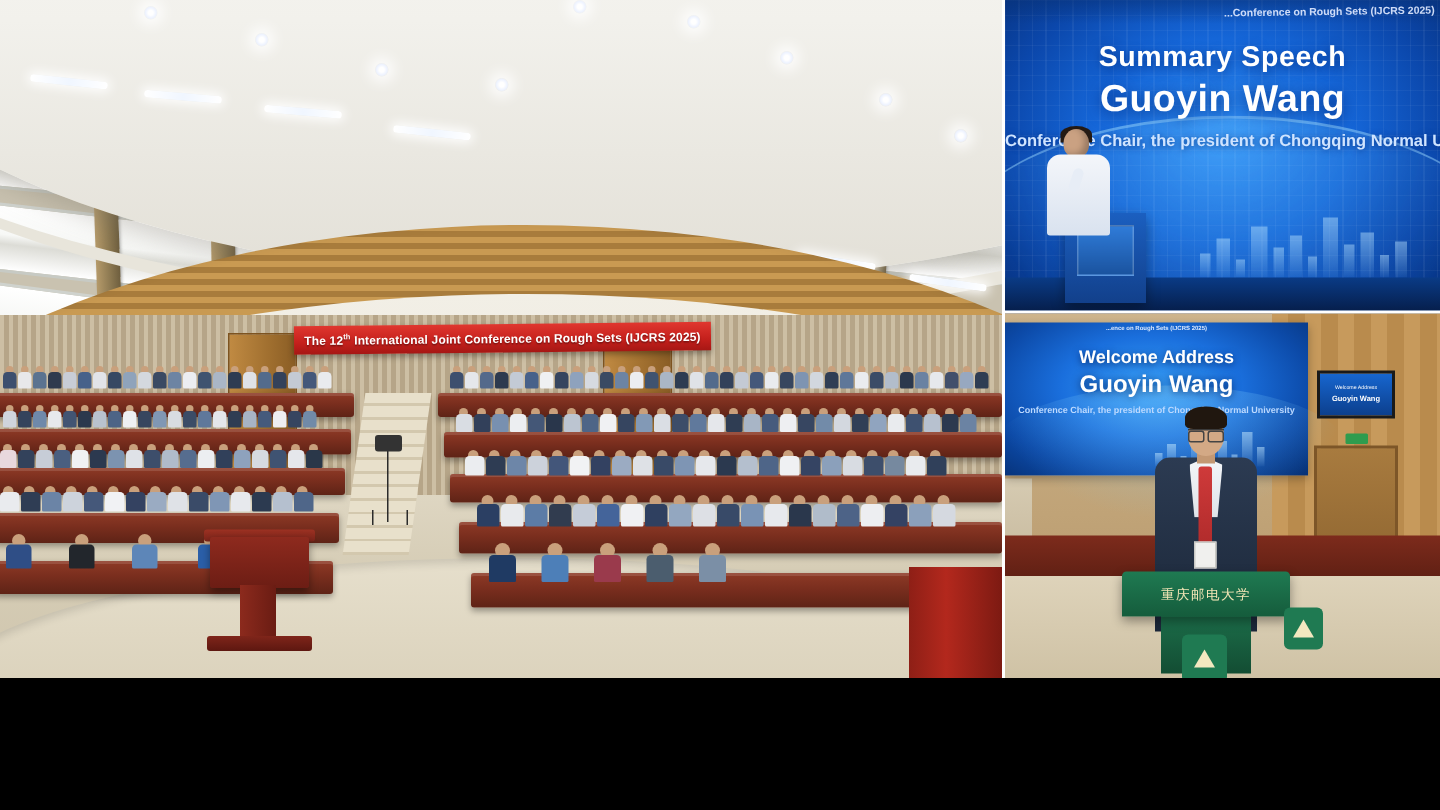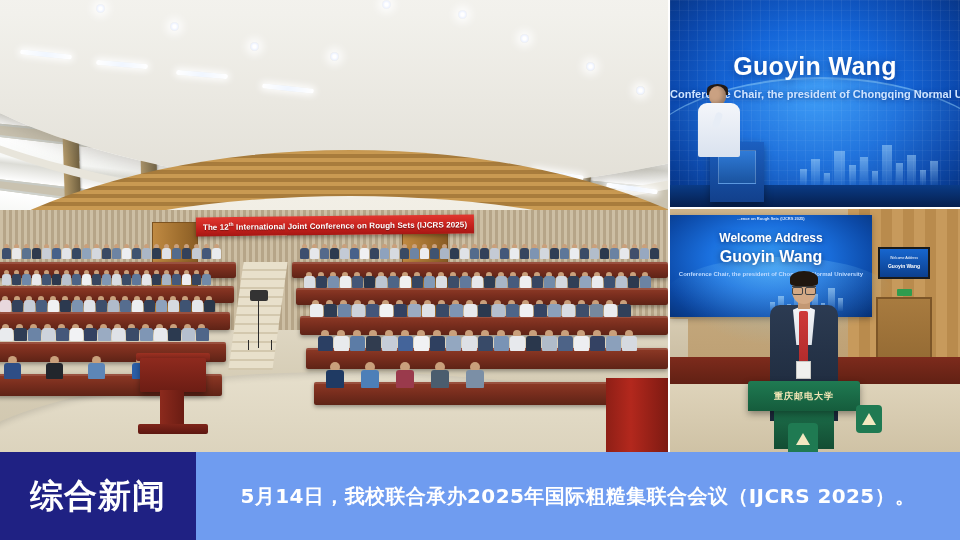--- a/index.html
+++ b/index.html
@@ -338,21 +338,21 @@
   .br-person .badge{
     position:absolute; left:30px; top:90px; width:15px; height:18px; background:#f0f0ee; border:1px solid #c9c9c5;
   }
   .br-podium{
     position:absolute; left:78px; top:172px; width:112px; height:30px;
     background:linear-gradient(180deg,#1f7a52,#155c3c);
     border-radius:3px 3px 0 0; box-shadow:0 3px 7px rgba(0,0,0,.38);
   }
   .br-podium .cn{
     position:absolute; inset:0; display:flex; align-items:center; justify-content:center;
-    color:#f3e6b6; font-size:9px; font-weight:bold; letter-spacing:1px;
+    color:#f3e6b6; font-size:9px; font-weight:normal; letter-spacing:1px;
   }
   .br-podium-stem{
     position:absolute; left:104px; top:200px; width:60px; height:40px;
     background:linear-gradient(180deg,#1c6e4a,#134d33);
   }
   .br-emblem{
     position:absolute; width:26px; height:28px; border-radius:4px;
     background:#1f7a52;
     display:flex; align-items:center; justify-content:center;
   }
@@ -1266,21 +1266,25 @@
     <div class="m-podium-stem"></div>
     <div class="m-podium-base"></div>
     <div class="m-reddrape"></div>
   </div>
 
   <div class="photo" id="photo-tr">
     <div class="tr-screen"></div>
     <div class="tr-grid"></div>
     <div class="tr-arc"></div>
 
-
+    <div class="tr-topbar">
+      <span>...Conference on Rough Sets (IJCRS 2025)</span>
+    </div>
+
+    <div class="tr-l1">Summary Speech</div>
     <div class="tr-l2">Guoyin Wang</div>
     <div class="tr-l3">Conference Chair, the president of Chongqing Normal University</div>
 
     <div class="tr-skyline">
       <i style="width:7px;height:16px"></i>
         <i style="width:9px;height:26px"></i>
       <i style="width:6px;height:12px"></i>
         <i style="width:11px;height:34px"></i>
       <i style="width:7px;height:20px"></i>
         <i style="width:8px;height:28px"></i>
@@ -1354,22 +1358,14 @@
     <div class="br-podium">
       <div class="cn">重庆邮电大学</div>
     </div>
     <div class="br-emblem" style="left:186px; top:196px;"></div>
     <div class="br-emblem" style="left:118px; top:214px; width:30px; height:32px;"></div>
   </div>
 
   <div class="seam" style="left:668px; top:0; width:2px; height:452px;"></div>
   <div class="seam" style="left:668px; top:207px; width:292px; height:2px;"></div>
 
-  <div id="caption-bar">
-    <div id="caption-tag">
-      <span>综合新闻</span>
-    </div>
-    <div id="caption-text">
-      <span>5月14日，我校联合承办2025年国际粗糙集联合会议（IJCRS 2025）。</span>
-    </div>
-  </div>
 
 </div>
 
 </body></html>

